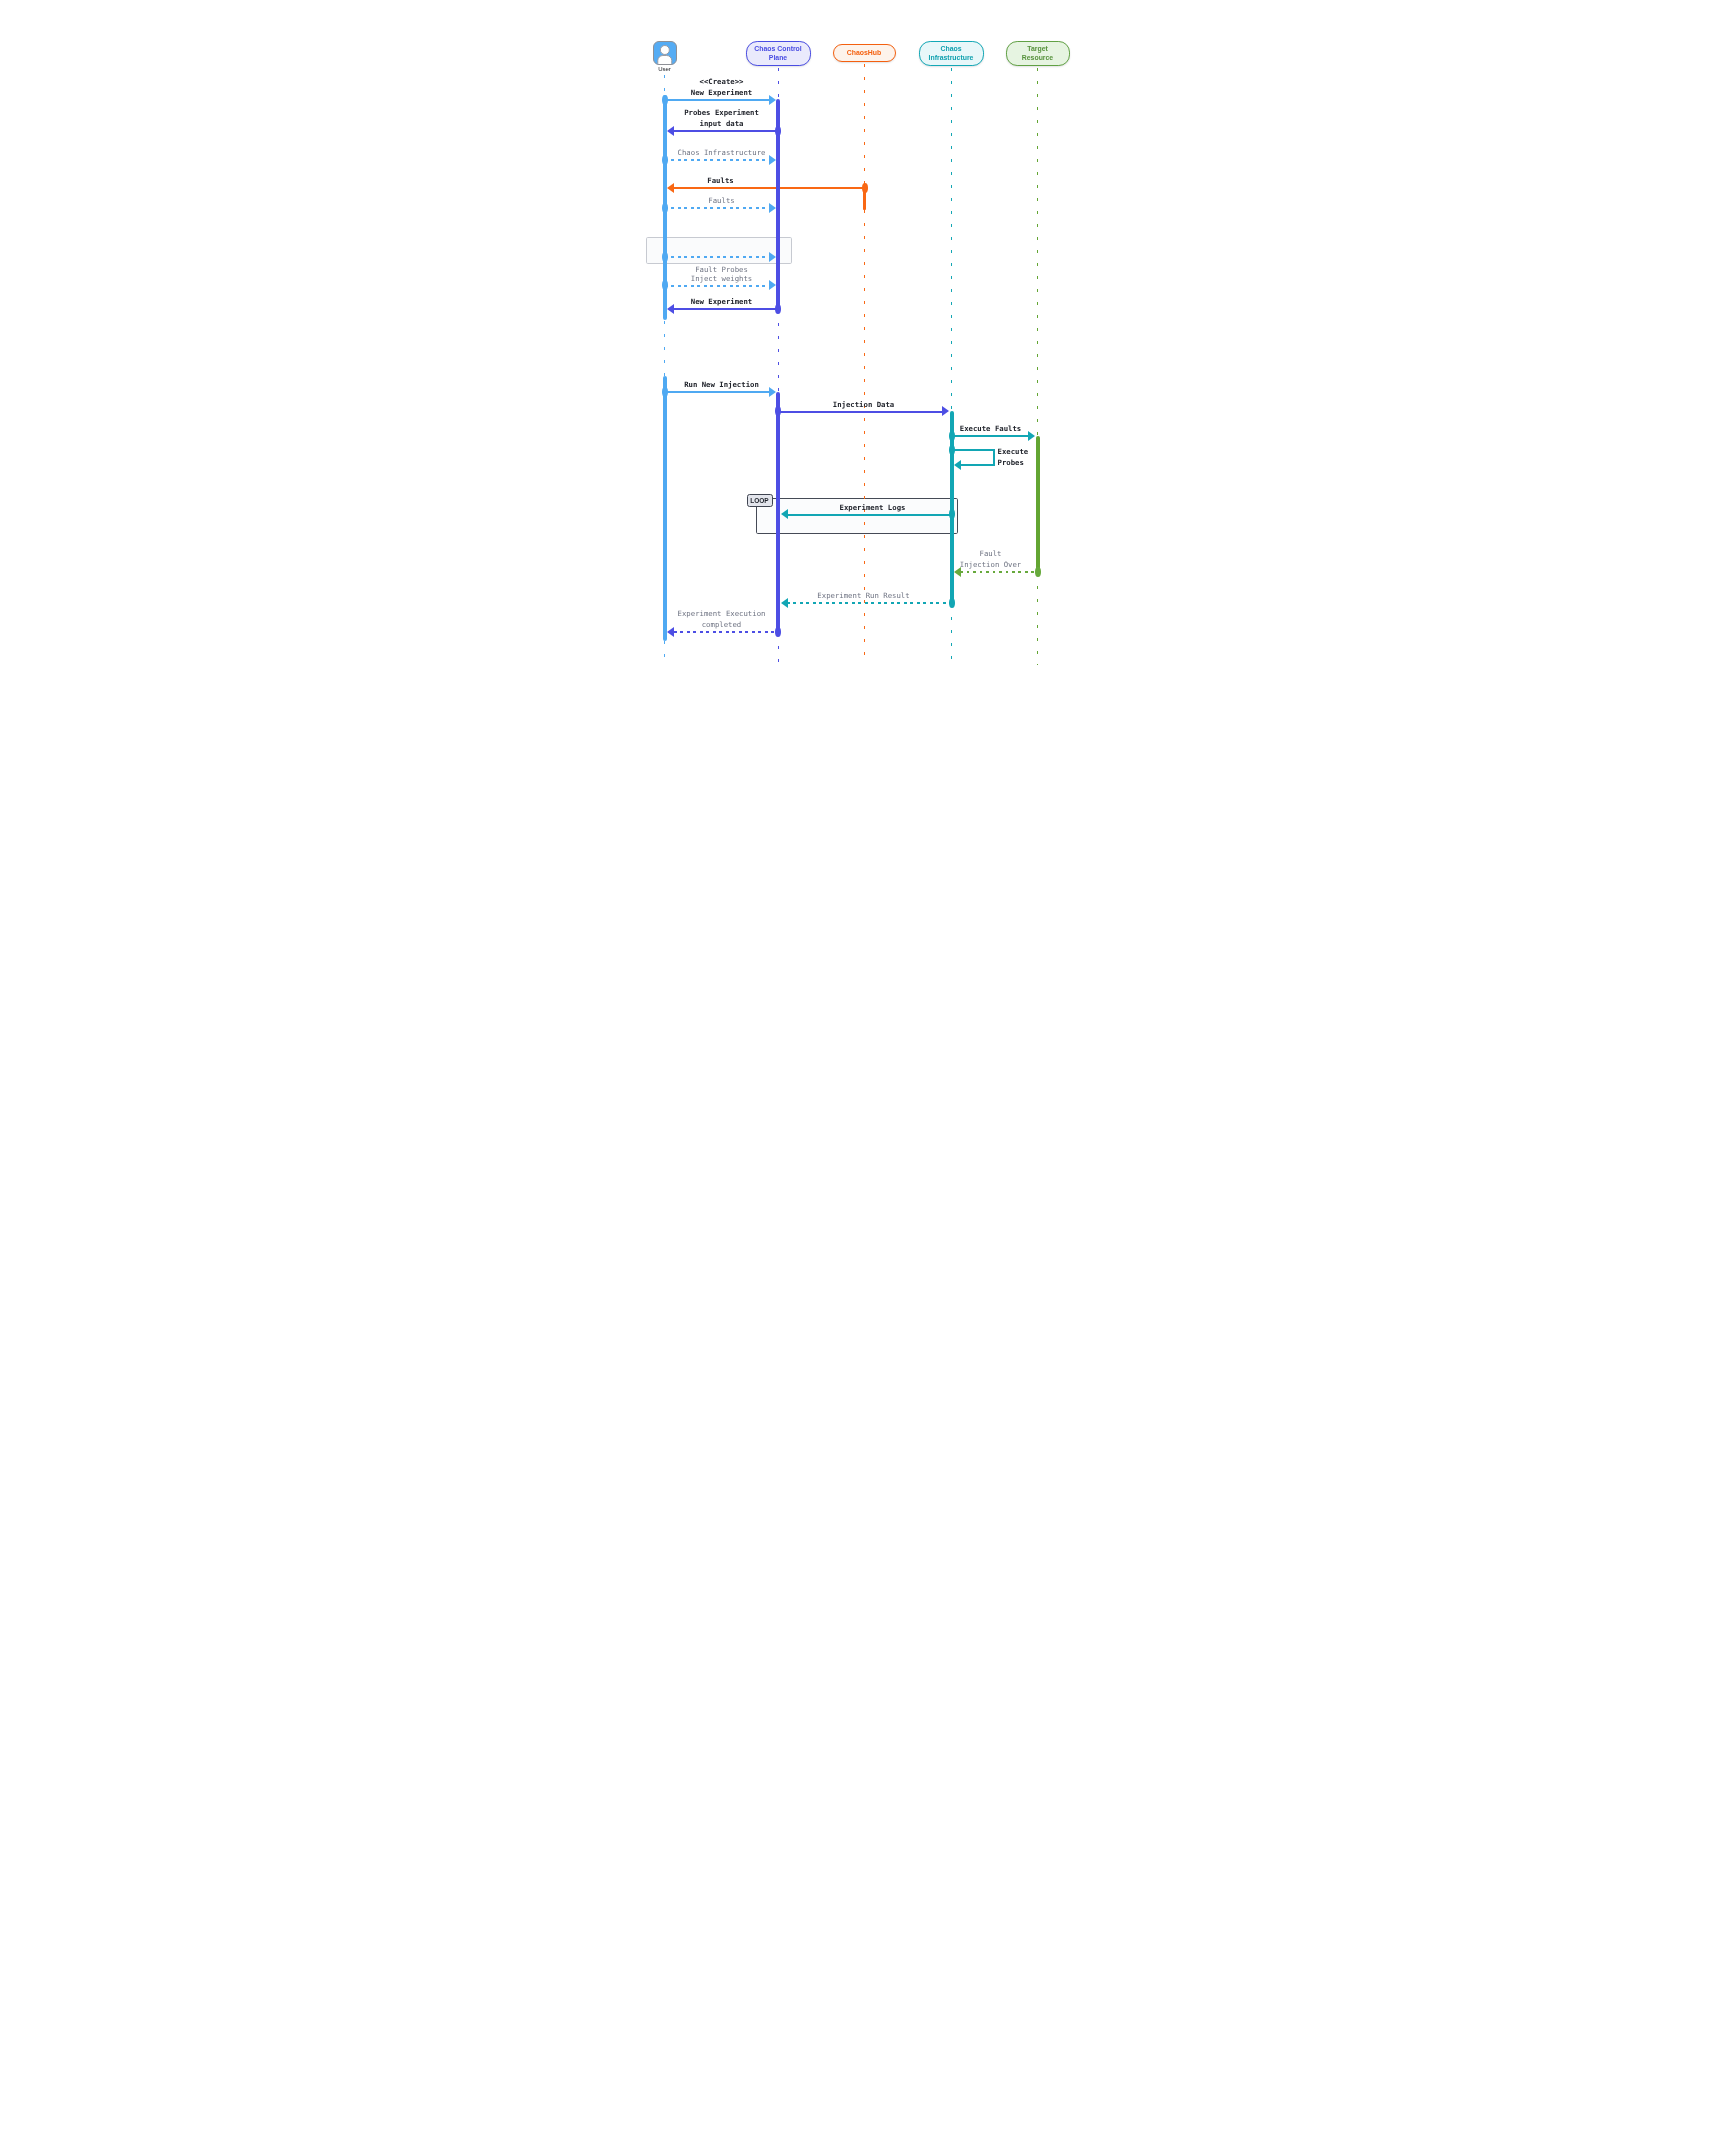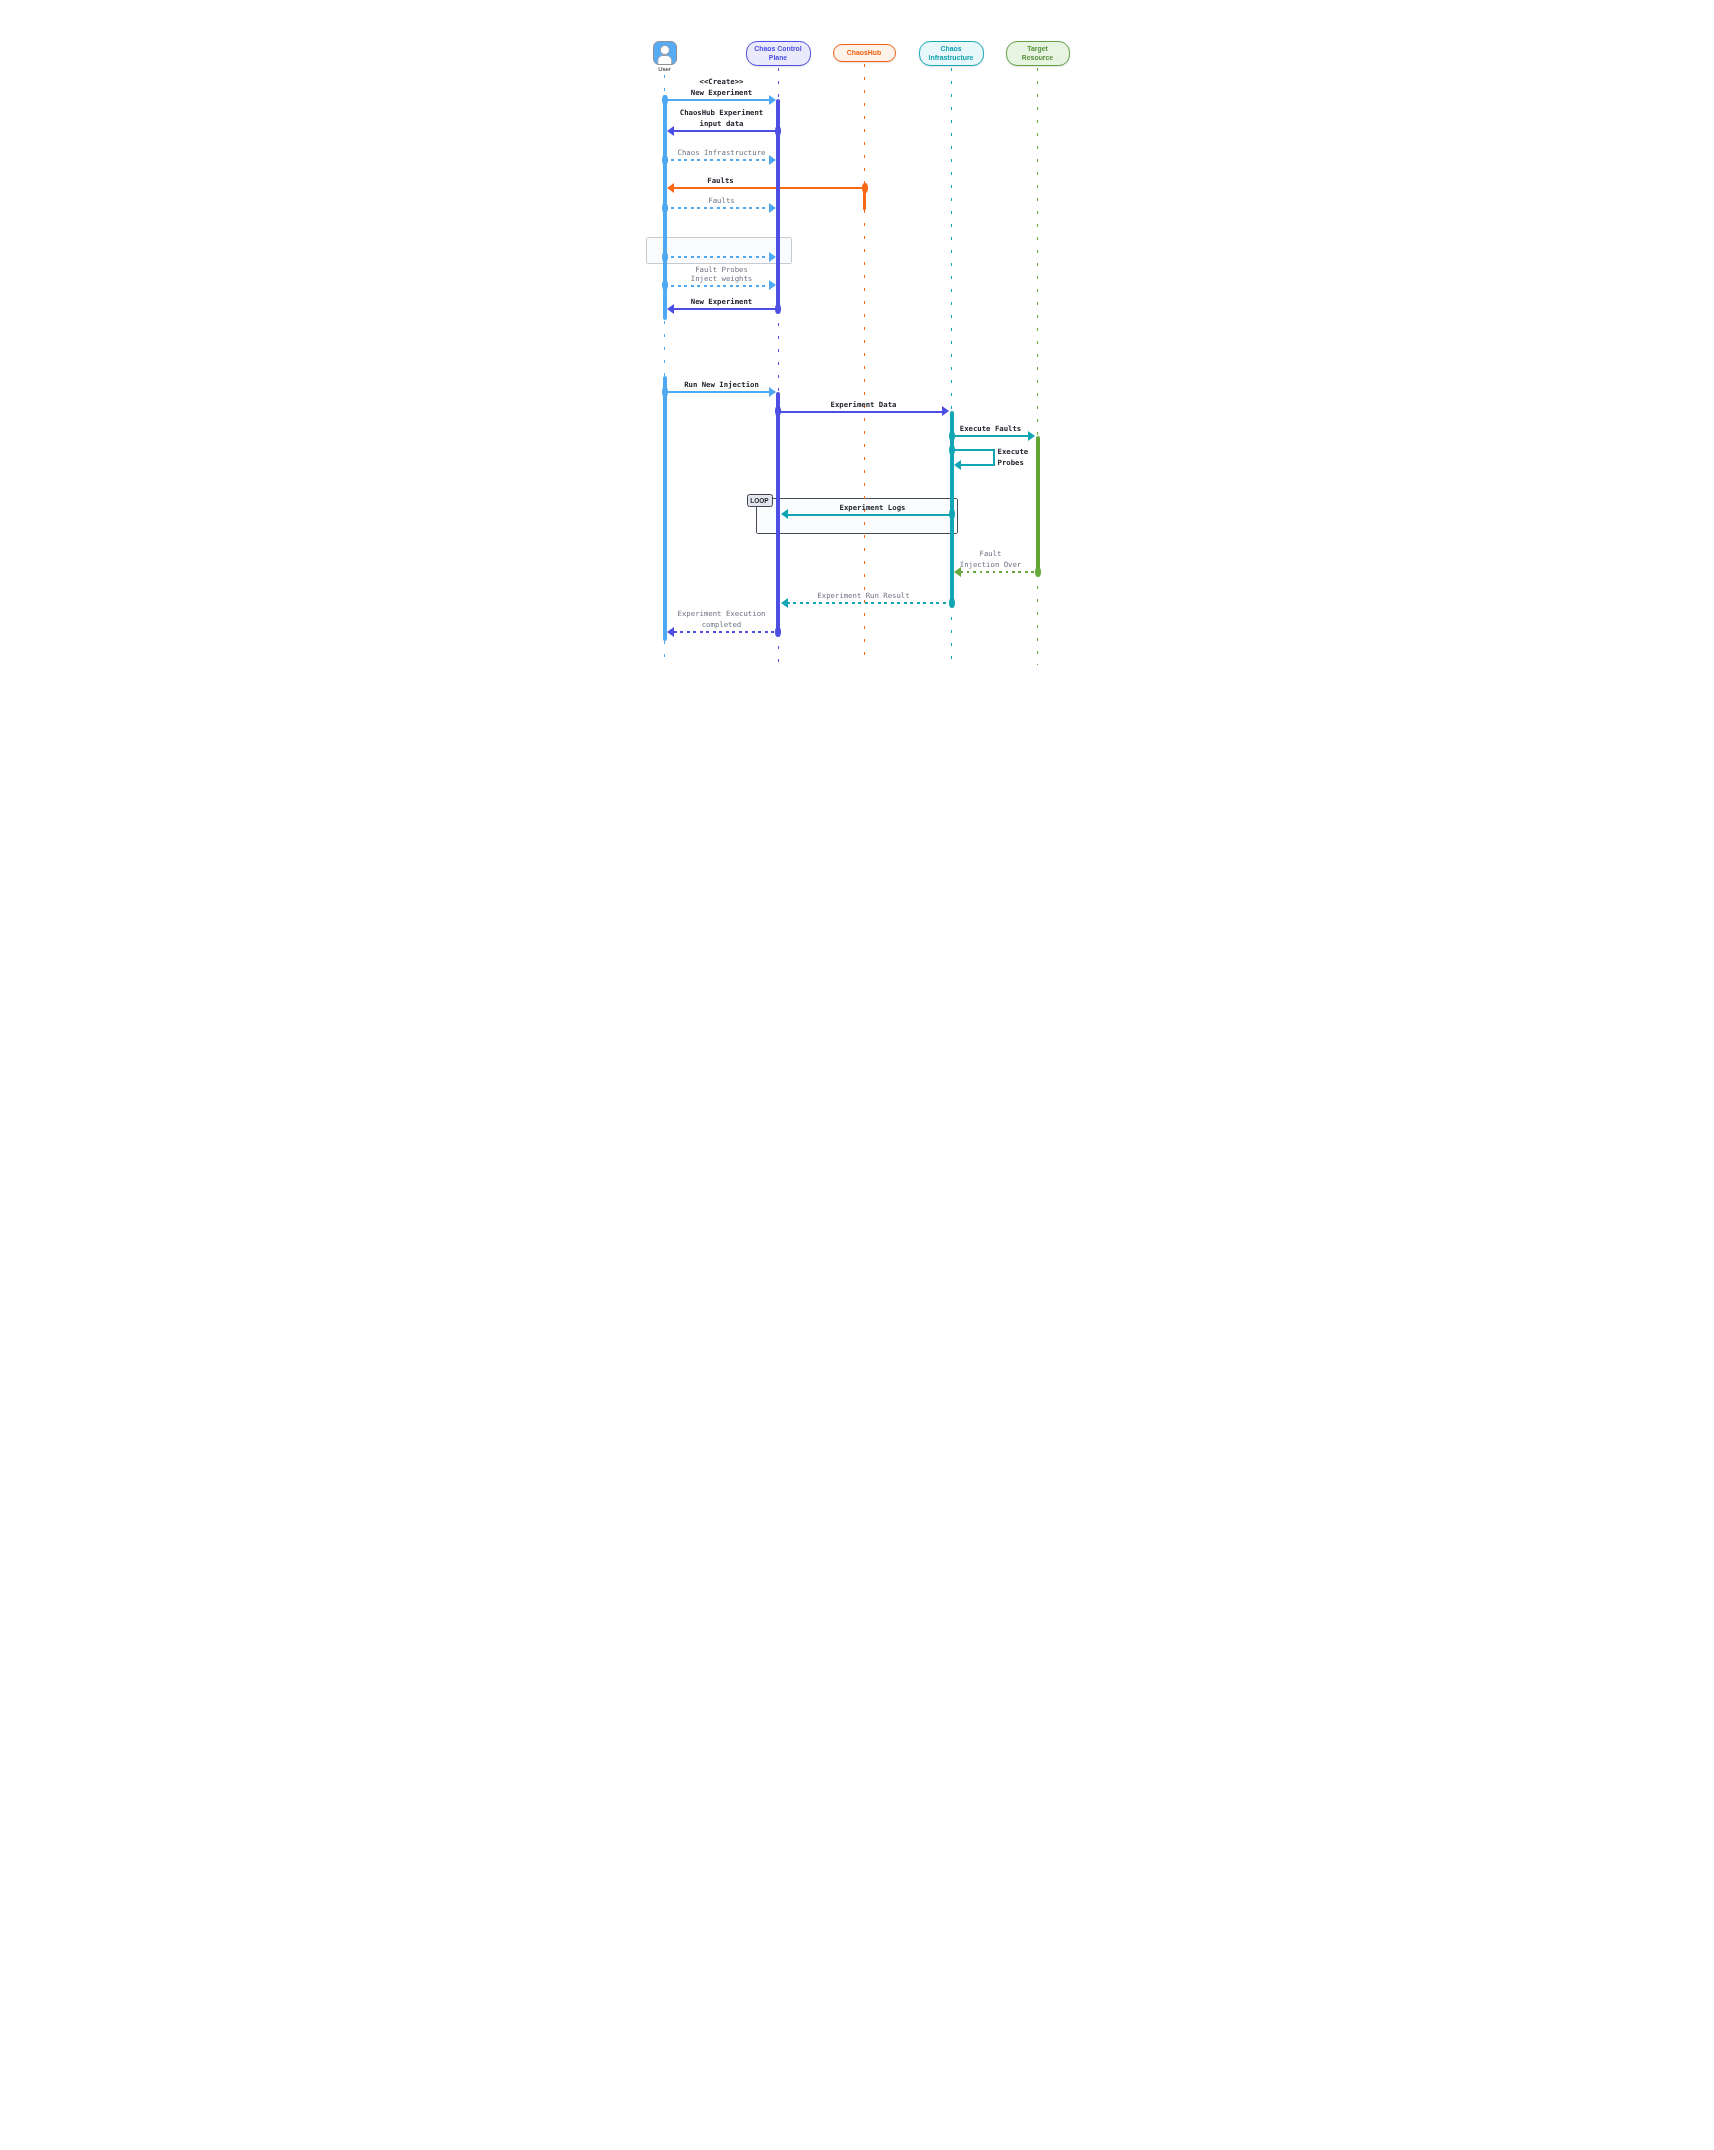--- a/index.html
+++ b/index.html
@@ -80,21 +80,21 @@
     <div class="mhead" style="left: 148px; top: 95px; border-left: 7.3px solid rgb(79, 169, 242);"></div>
     <div class="mdot" style="left: 41px; top: 95px; background: rgb(79, 169, 242);"></div>
     <div class="mlabel bold" style="left: 101px; top: 76px;">
       <div>&lt;&lt;Create&gt;&gt;</div>
       <div>New Experiment</div>
     </div>
     <div class="mline" style="left: 53px; top: 130px; width: 105px; background: rgb(77, 78, 228);"></div>
     <div class="mhead" style="left: 46px; top: 126px; border-right: 7.3px solid rgb(77, 78, 228);"></div>
     <div class="mdot" style="left: 154px; top: 126px; background: rgb(77, 78, 228);"></div>
     <div class="mlabel bold" style="left: 101px; top: 107px;">
-      <div>ChaosHub Experiment</div>
+      <div>Probes Experiment</div>
       <div>input data</div>
     </div>
     <div class="mdots" style="left: 44px; top: 159px; width: 105px; background: repeating-linear-gradient(90deg, rgb(79, 169, 242) 0px, rgb(79, 169, 242) 2.6px, transparent 2.6px, transparent 6.5px);"></div>
     <div class="mhead" style="left: 148px; top: 155px; border-left: 7.3px solid rgb(79, 169, 242);"></div>
     <div class="mdot" style="left: 41px; top: 155px; background: rgb(79, 169, 242);"></div>
     <div class="mlabel gray" style="left: 101px; top: 147px;">
       <div>Chaos Infrastructure</div>
     </div>
     <div class="mline" style="left: 53px; top: 187px; width: 191px; background: rgb(249, 104, 20);"></div>
     <div class="mhead" style="left: 46px; top: 183px; border-right: 7.3px solid rgb(249, 104, 20);"></div>
@@ -130,21 +130,21 @@
     <div class="mline" style="left: 44px; top: 391px; width: 105px; background: rgb(79, 169, 242);"></div>
     <div class="mhead" style="left: 148px; top: 387px; border-left: 7.3px solid rgb(79, 169, 242);"></div>
     <div class="mdot" style="left: 41px; top: 387px; background: rgb(79, 169, 242);"></div>
     <div class="mlabel bold" style="left: 101px; top: 379px;">
       <div>Run New Injection</div>
     </div>
     <div class="mline" style="left: 157px; top: 411px; width: 165px; background: rgb(77, 78, 228);"></div>
     <div class="mhead" style="left: 321px; top: 406px; border-left: 7.3px solid rgb(77, 78, 228);"></div>
     <div class="mdot" style="left: 154px; top: 406px; background: rgb(77, 78, 228);"></div>
     <div class="mlabel bold" style="left: 243px; top: 399px;">
-      <div>Experiment Data</div>
+      <div>Injection Data</div>
     </div>
     <div class="mline" style="left: 331px; top: 435px; width: 77px; background: rgb(18, 166, 180);"></div>
     <div class="mhead" style="left: 407px; top: 431px; border-left: 7.3px solid rgb(18, 166, 180);"></div>
     <div class="mdot" style="left: 328px; top: 431px; background: rgb(18, 166, 180);"></div>
     <div class="mlabel bold" style="left: 370px; top: 423px;">
       <div>Execute Faults</div>
     </div>
     <div class="mline" style="left: 332px; top: 449px; width: 40px; background: rgb(18, 166, 180);"></div>
     <div class="mline" style="left: 372px; top: 449px; width: 2.2px; height: 17px; background: rgb(18, 166, 180);"></div>
     <div class="mline" style="left: 339px; top: 464px; width: 34px; background: rgb(18, 166, 180);"></div>

